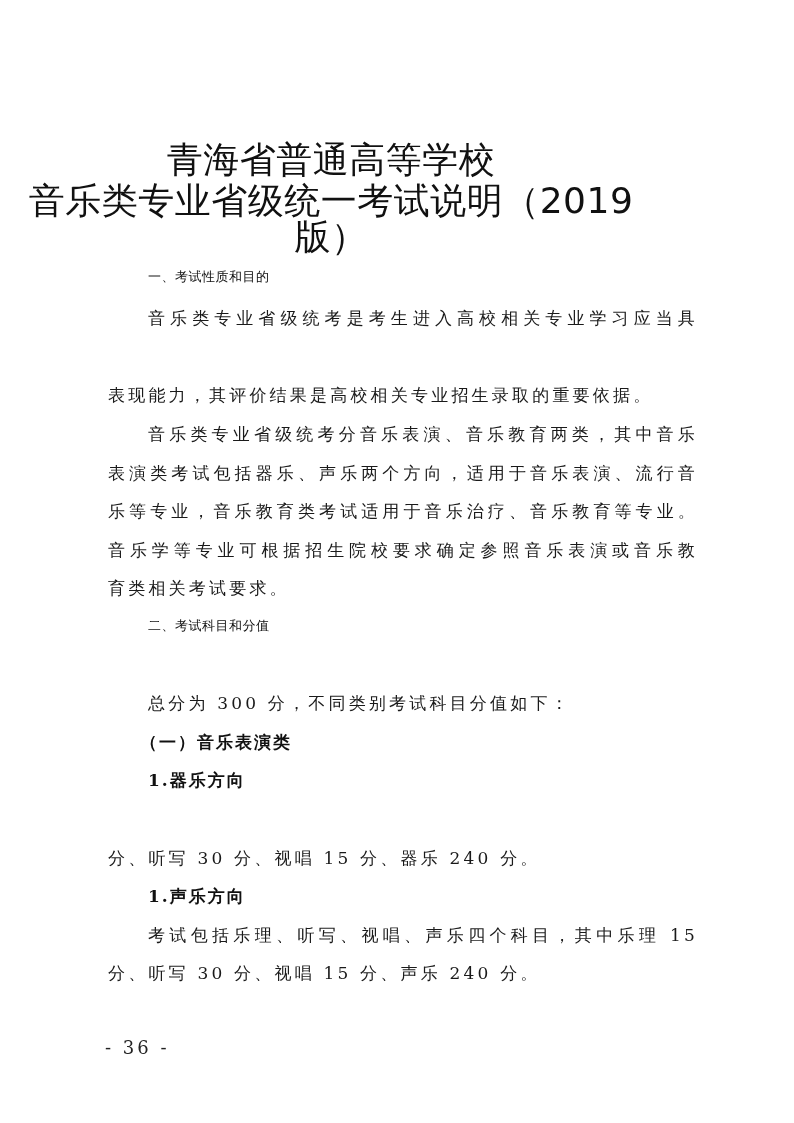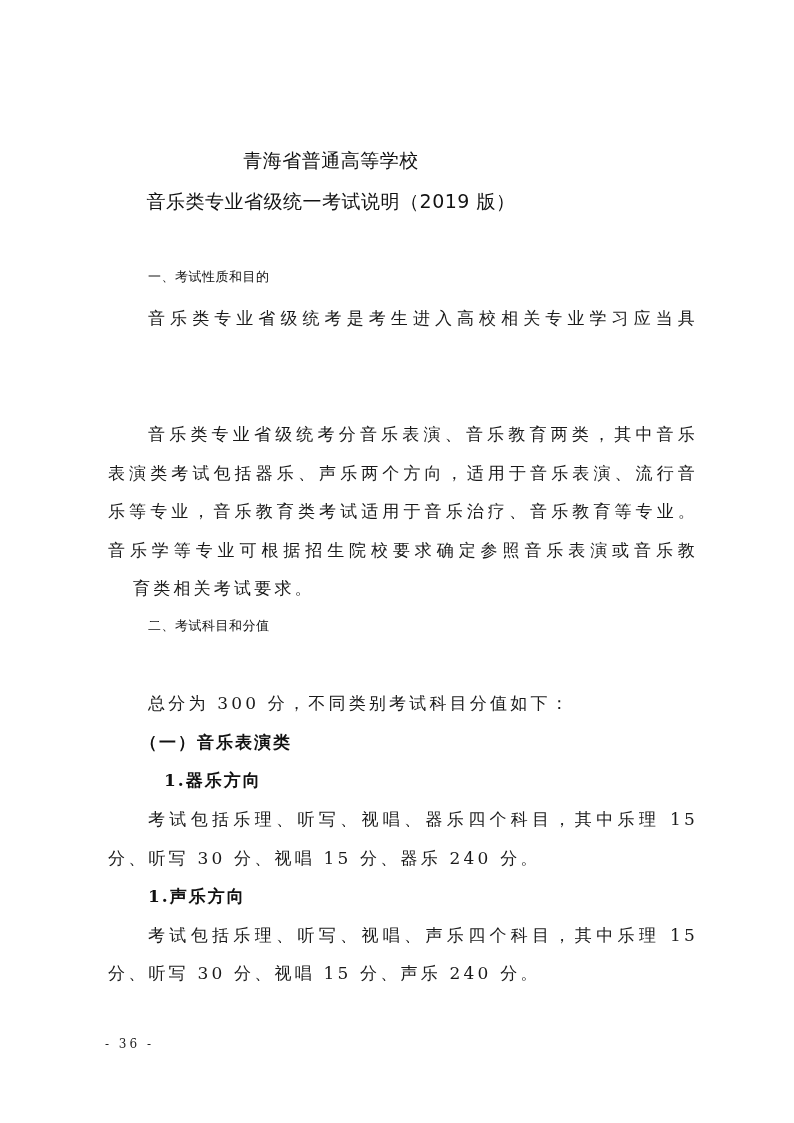--- a/index.html
+++ b/index.html
@@ -20,21 +20,21 @@
       left: 0; top: 0;
       width: 794px;
       height: 1123px;
     }
     .title {
       position: absolute;
       left: 0;
       width: 662px;
       text-align: center;
       font-family: "DejaVu Sans", "Liberation Sans", sans-serif;
-      font-size: 19px;
+      font-size: 36px;
       line-height: 36px;
       color: #111;
       letter-spacing: 0.5px;
     }
     .title.l1 { top: 142px; }
     .title.l2 { top: 183px; }
     .line {
       position: absolute;
       left: 108px;
       width: 590px;
@@ -57,50 +57,50 @@
       color: #111;
     }
     .justify {
       text-align: justify;
       text-align-last: justify;
     }
     .pagenum {
       position: absolute;
       left: 105px;
       top: 1037px;
-      font-size: 12px;
+      font-size: 18px;
       letter-spacing: 3px;
       color: #222;
     }
   </style>
 </head>
 <body>
 
 <div class="page">
 
   <div class="title l1">青海省普通高等学校</div>
   <div class="title l2">音乐类专业省级统一考试说明（2019 版）</div>
 
   <div class="line indent heading" style="top:264px;">一、考试性质和目的</div>
 
   <div class="line indent justify" style="top:305px;">音乐类专业省级统考是考生进入高校相关专业学习应当具</div>
+  <div class="line" style="top:382px;">表现能力，其评价结果是高校相关专业招生录取的重要依据。</div>
 
   <div class="line justify" style="top:460px;">表演类考试包括器乐、声乐两个方向，适用于音乐表演、流行音</div>
   <div class="line indent justify" style="top:421px;">音乐类专业省级统考分音乐表演、音乐教育两类，其中音乐</div>
   <div class="line justify" style="top:498px;">乐等专业，音乐教育类考试适用于音乐治疗、音乐教育等专业。</div>
   <div class="line justify" style="top:537px;">音乐学等专业可根据招生院校要求确定参照音乐表演或音乐教</div>
-  <div class="line" style="top:575px;margin-left:25px;">育类相关考试要求。</div>
+  <div class="line" style="top:575px;">育类相关考试要求。</div>
 
   <div class="line indent heading" style="top:613px;">二、考试科目和分值</div>
   <div class="line indent" style="top:690px;">总分为 300 分，不同类别考试科目分值如下：</div>
 
   <div class="line subheading" style="top:729px; left:140px;">（一）音乐表演类</div>
 
-  <div class="line indent subheading" style="top:767px;margin-left:16px;">1.器乐方向</div>
-  <div class="line indent justify" style="top:806px;">考试包括乐理、听写、视唱、器乐四个科目，其中乐理 15</div>
+  <div class="line indent subheading" style="top:767px;">1.器乐方向</div>
   <div class="line" style="top:845px;">分、听写 30 分、视唱 15 分、器乐 240 分。</div>
 
   <div class="line indent subheading" style="top:883px;">1.声乐方向</div>
   <div class="line indent justify" style="top:922px;">考试包括乐理、听写、视唱、声乐四个科目，其中乐理 15</div>
   <div class="line" style="top:960px;">分、听写 30 分、视唱 15 分、声乐 240 分。</div>
 
   <div class="pagenum">- 36 -</div>
 </div>
 
 </body></html>

